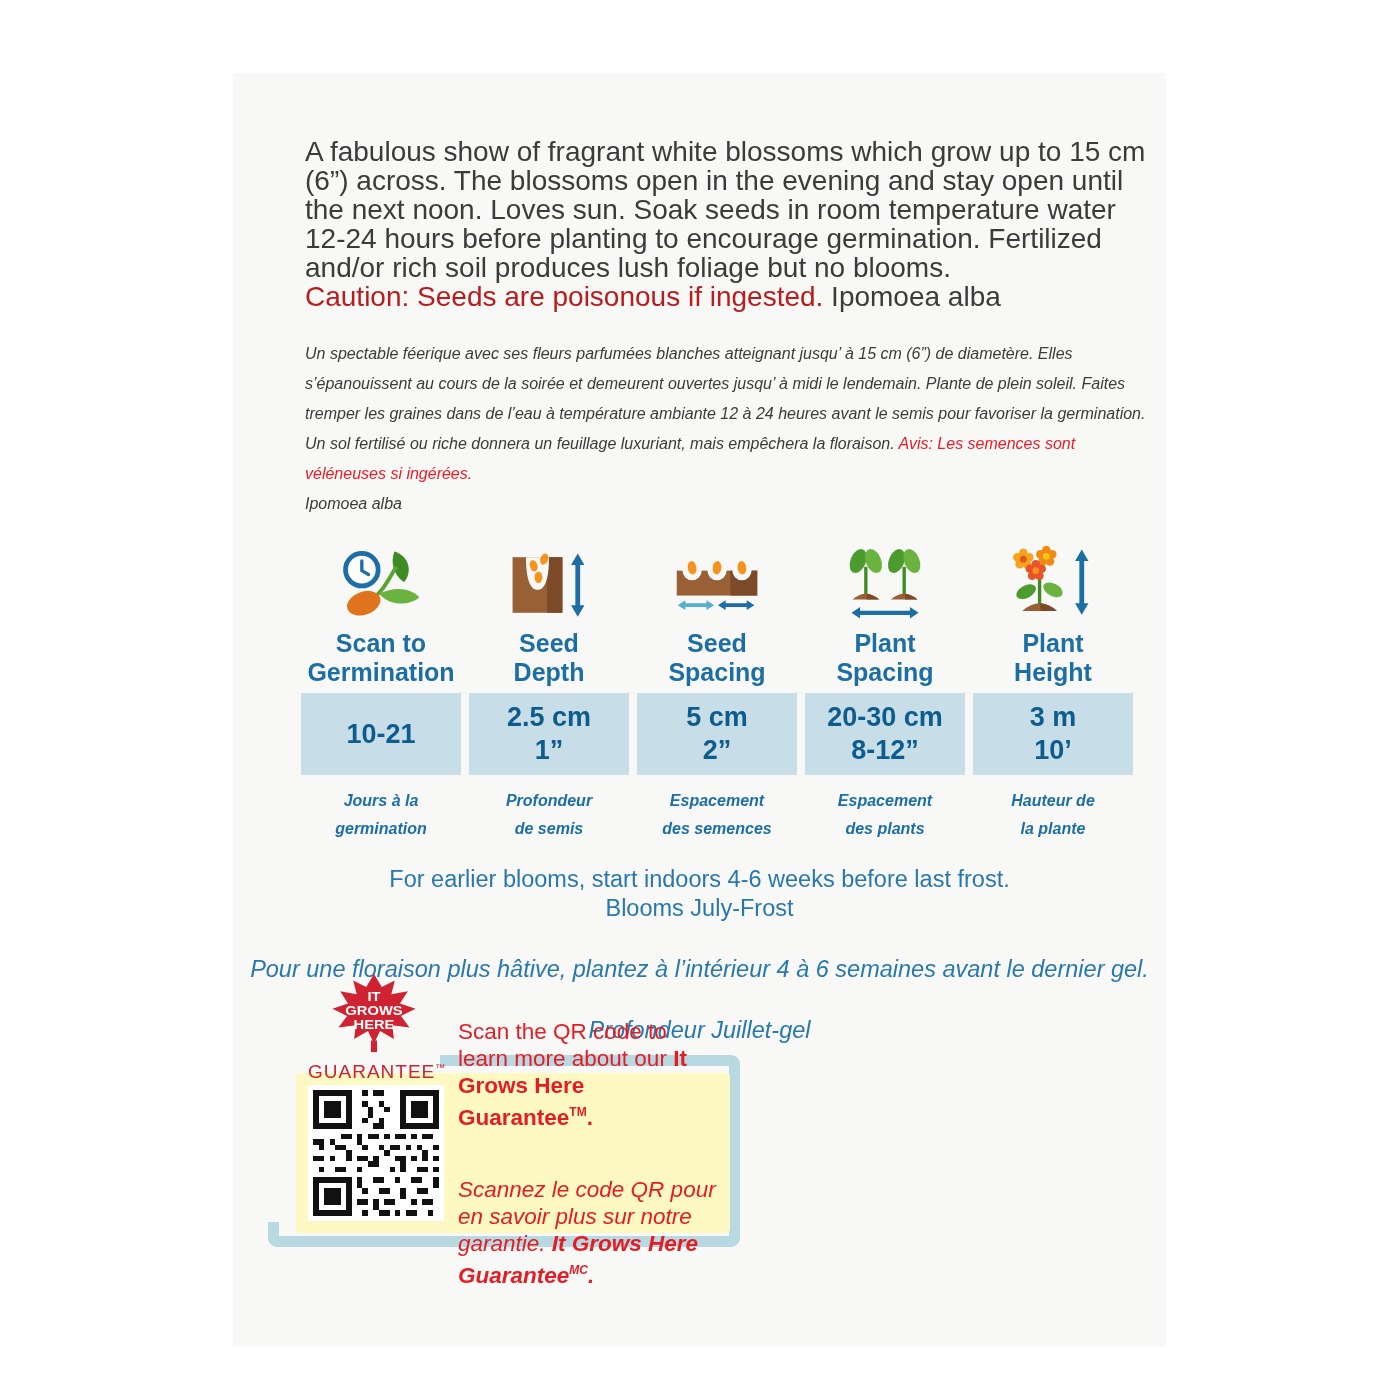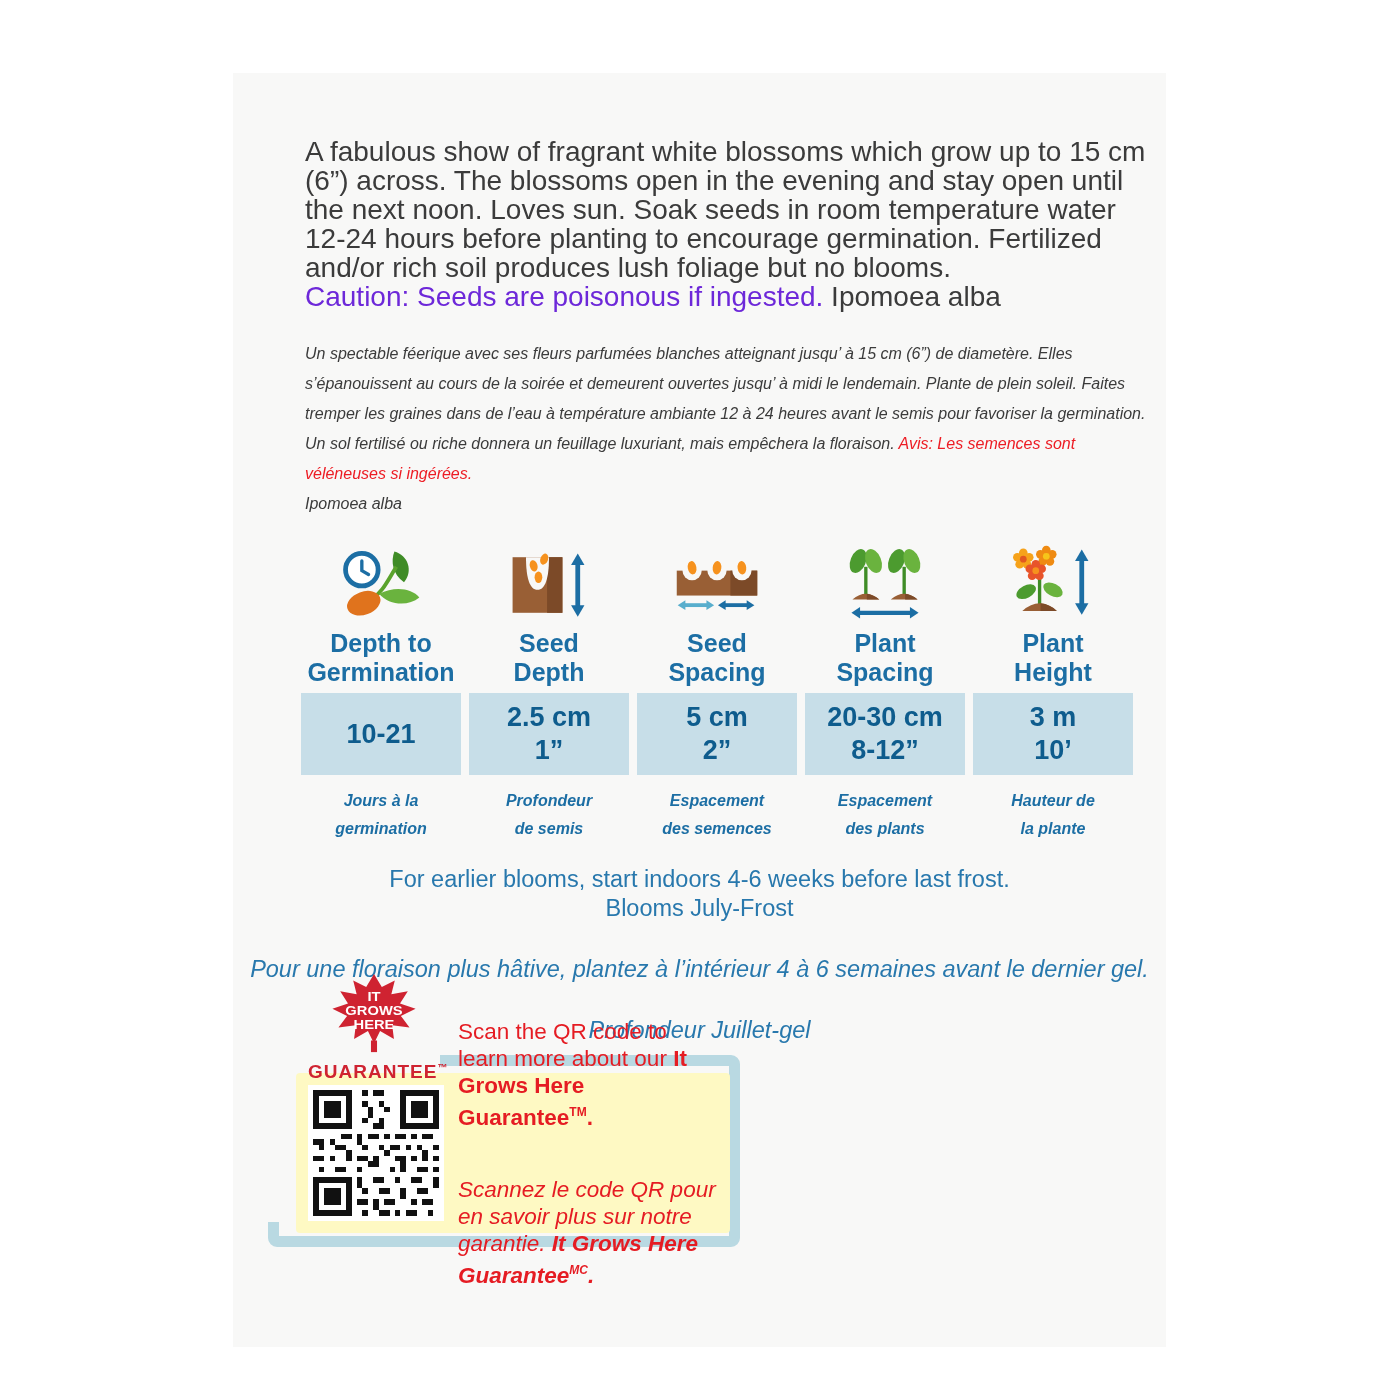--- a/index.html
+++ b/index.html
@@ -1,37 +1,37 @@
 <!DOCTYPE html>
 <html><head>
 <meta charset="utf-8">
 <style>
   html,body{margin:0;padding:0;background:#ffffff;}
   body{width:1400px;height:1400px;position:relative;font-family:"Liberation Sans",sans-serif;}
   .card{position:absolute;left:233px;top:73px;width:933px;height:1274px;background:#f8f8f7;}
   
   .desc-en{position:absolute;left:72px;top:64px;width:842px;font-size:28px;line-height:29px;color:#3b3b3b;}
-  .desc-en .caution{color:#6d28d9;text-align:center;}
+  .desc-en .caution{color:#b91c1c;text-align:center;}
   .desc-fr{position:absolute;left:72px;top:266px;width:846px;font-size:16px;line-height:30px;color:#3b3b3b;font-style:italic;}
   .desc-fr .caution{color:#ed1c24;}
   .species-line{display:block;}
   
   .info-table{position:absolute;left:68px;top:468px;display:grid;grid-template-columns:repeat(5,160px);column-gap:8px;}
   .col{text-align:center;}
   .col-icon{height:84px;display:flex;align-items:flex-end;justify-content:center;}
   .col-label{height:62px;display:flex;flex-direction:column;justify-content:flex-start;font-size:25px;line-height:29px;font-weight:bold;color:#1c6ea4;padding-top:4px;}
   .col-cell{height:82px;margin-top:2px;background:#c7dee8;display:flex;flex-direction:column;justify-content:center;font-size:27px;line-height:33px;font-weight:bold;color:#0e5c8d;}
   .col-cell span:empty{display:none;}
   .col-fr{margin-top:12px;font-size:16px;line-height:28px;font-weight:bold;font-style:italic;color:#1c6ea4;}
   
   .notes{position:absolute;left:0;top:792px;width:100%;text-align:center;font-size:23.5px;line-height:29px;color:#2878ad;}
   .notes .it{font-style:italic;margin-top:32px;}
   
   .badge{position:absolute;left:75px;top:898px;width:132px;text-align:center;z-index:5;}
-  .badge .wordmark{margin-top:2px;font-size:19px;font-weight:bold;letter-spacing:1px;color:#cf2331;text-transform:uppercase;}
+  .badge .wordmark{margin-top:2px;font-size:19px;font-weight:normal;letter-spacing:1px;color:#cf2331;text-transform:uppercase;}
   .badge .wordmark sup{font-size:10px;}
   
   .qr-frame{position:absolute;left:35px;top:982px;width:450px;height:170px;border:11px solid #b9d9e2;border-radius:9px;z-index:1;}
   .patch{position:absolute;background:#f8f8f7;z-index:2;}
   .patch-top{left:30px;top:977px;width:177px;height:26px;}
   .patch-left{left:30px;top:977px;width:26px;height:172px;}
   .qr-box{position:absolute;left:63px;top:1000px;width:434px;height:160px;background:#fef9c3;border-radius:4px;z-index:3;display:flex;align-items:center;padding:0;}
   .qr-code{width:136px;height:136px;margin-left:12px;flex:none;}
   .qr-text{margin-left:14px;width:262px;font-size:22.5px;line-height:27px;color:#e51c23;}
   .qr-text .b{font-weight:bold;}
@@ -60,21 +60,21 @@
         <svg width="92" height="80" viewBox="0 0 96 82">
           <circle cx="28" cy="25" r="17" fill="#ffffff" stroke="#1c6ea4" stroke-width="5"></circle>
           <path d="M28 16 V26 L35 30" stroke="#1c6ea4" stroke-width="3.5" fill="none" stroke-linecap="round"></path>
           <path d="M62 6 C76 10 82 26 72 38 C60 30 58 16 62 6 Z" fill="#3f8c26"></path>
           <path d="M38 56 C50 48 54 38 64 22" stroke="#5aa32c" stroke-width="4" fill="none"></path>
           <path d="M46 50 C62 42 80 44 88 54 C76 64 56 62 46 50 Z" fill="#6ab33e"></path>
           <ellipse cx="30" cy="60" rx="18" ry="12" fill="#e0731d" transform="rotate(-20 30 60)"></ellipse>
         </svg>
       </div>
       <div class="col-label">
-        <span>Depth to</span>
+        <span>Scan to</span>
         <span>Germination</span>
       </div>
       <div class="col-cell">
         <span>10-21</span>
 
       </div>
       <div class="col-fr">
         <div>Jours à la</div>
         <div>germination</div>
       </div>

